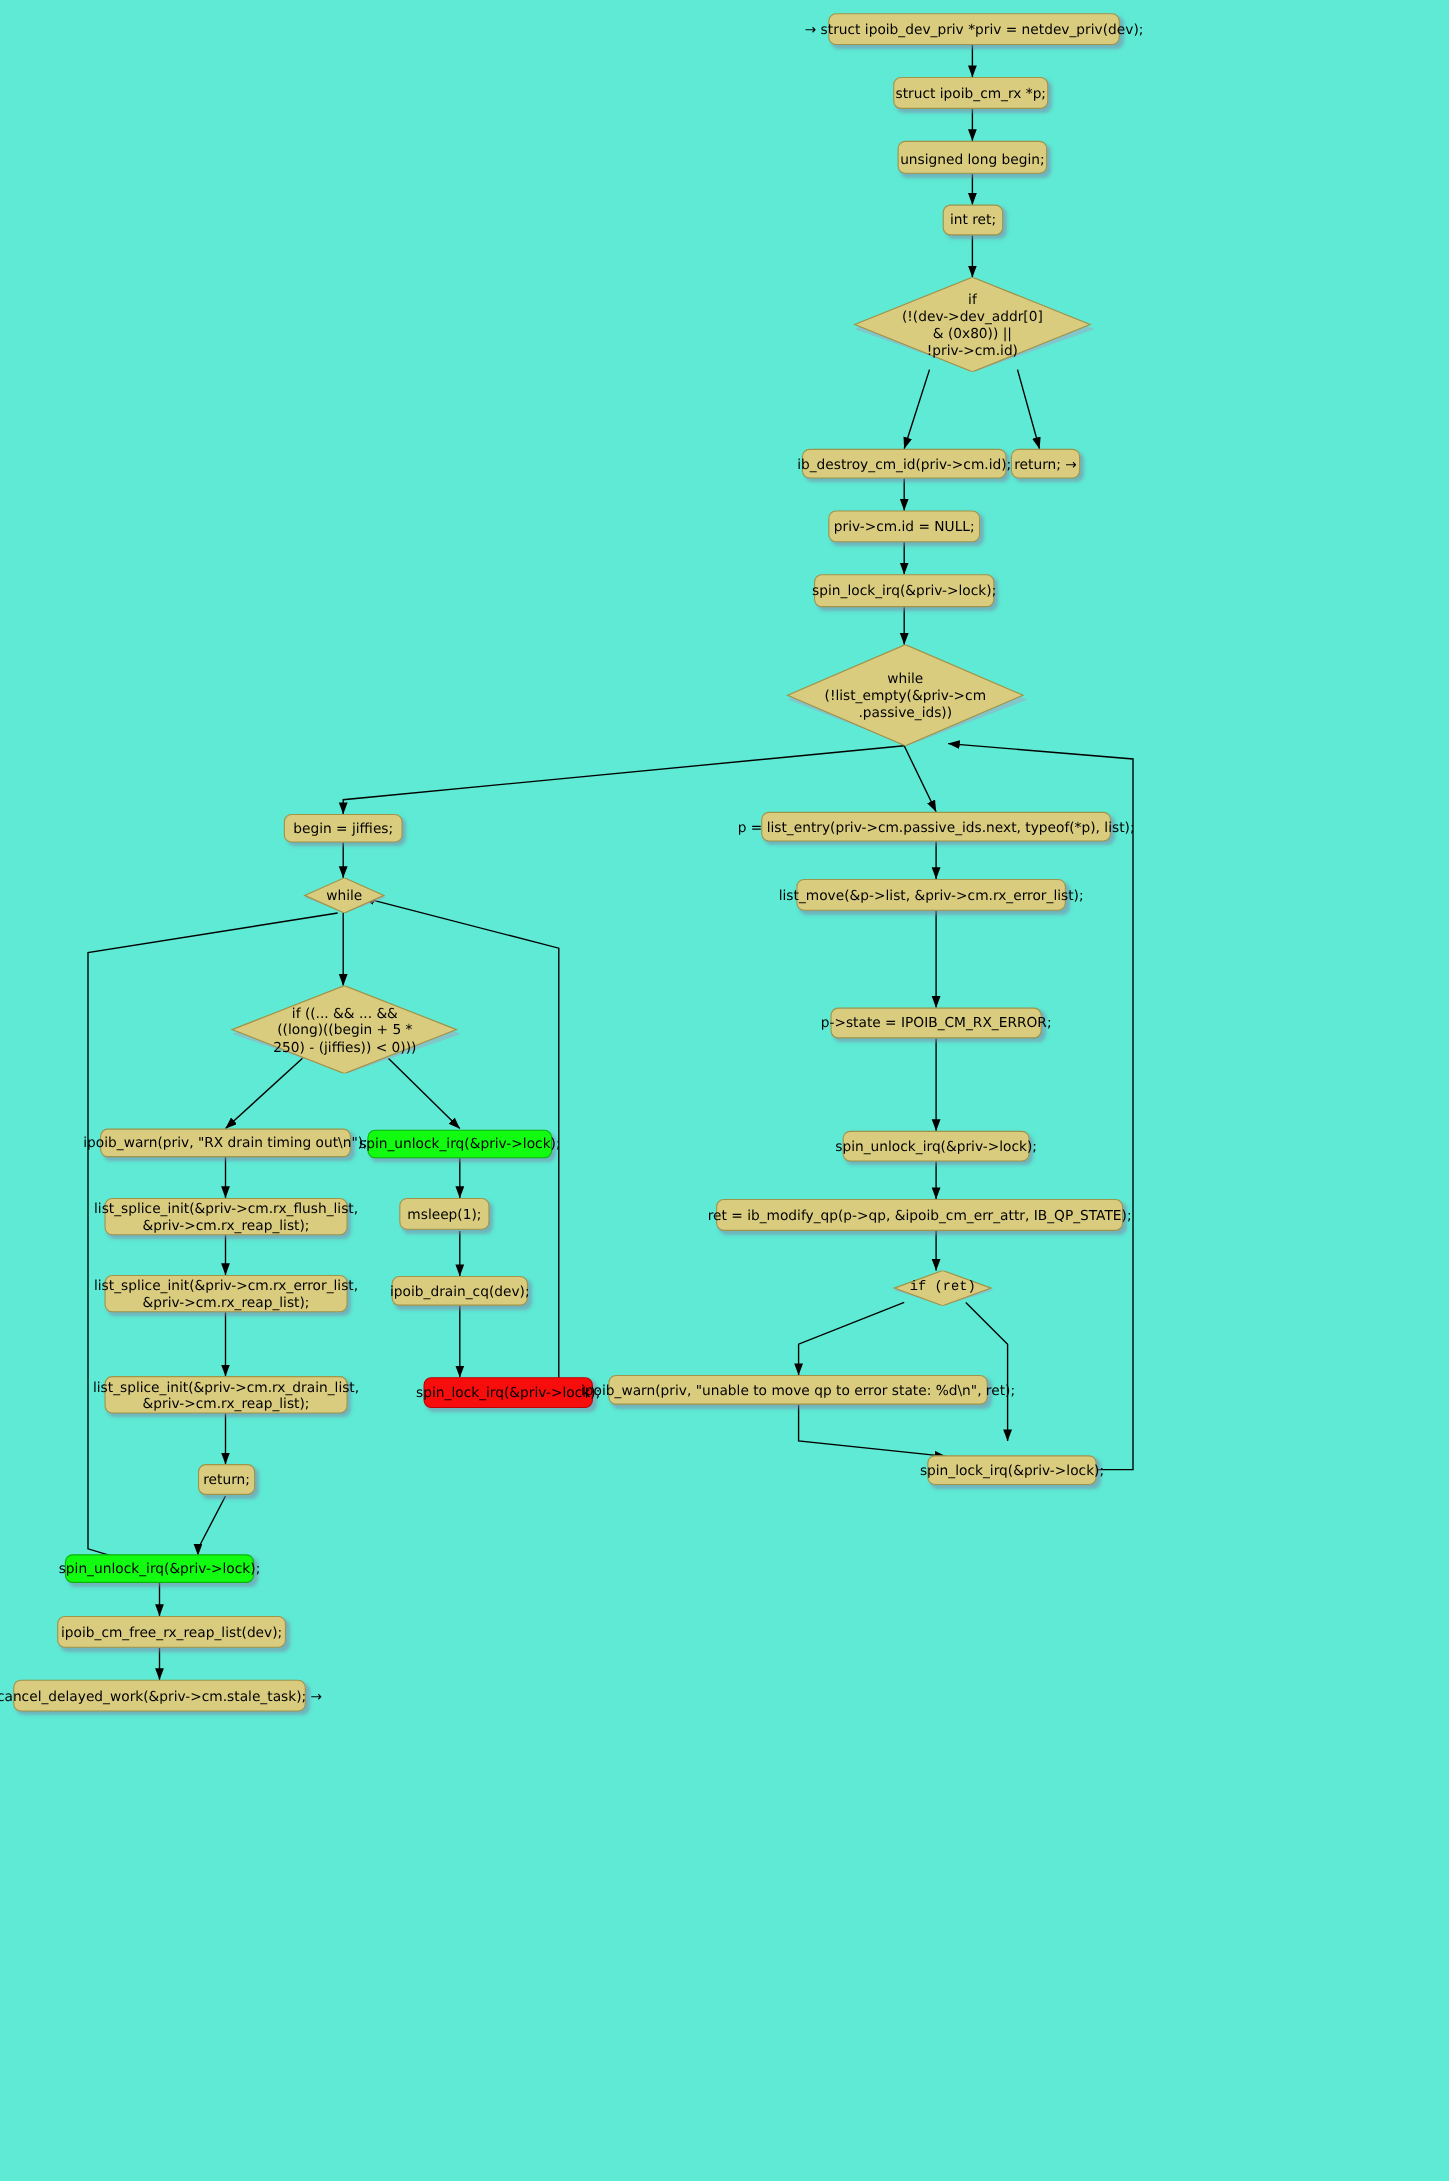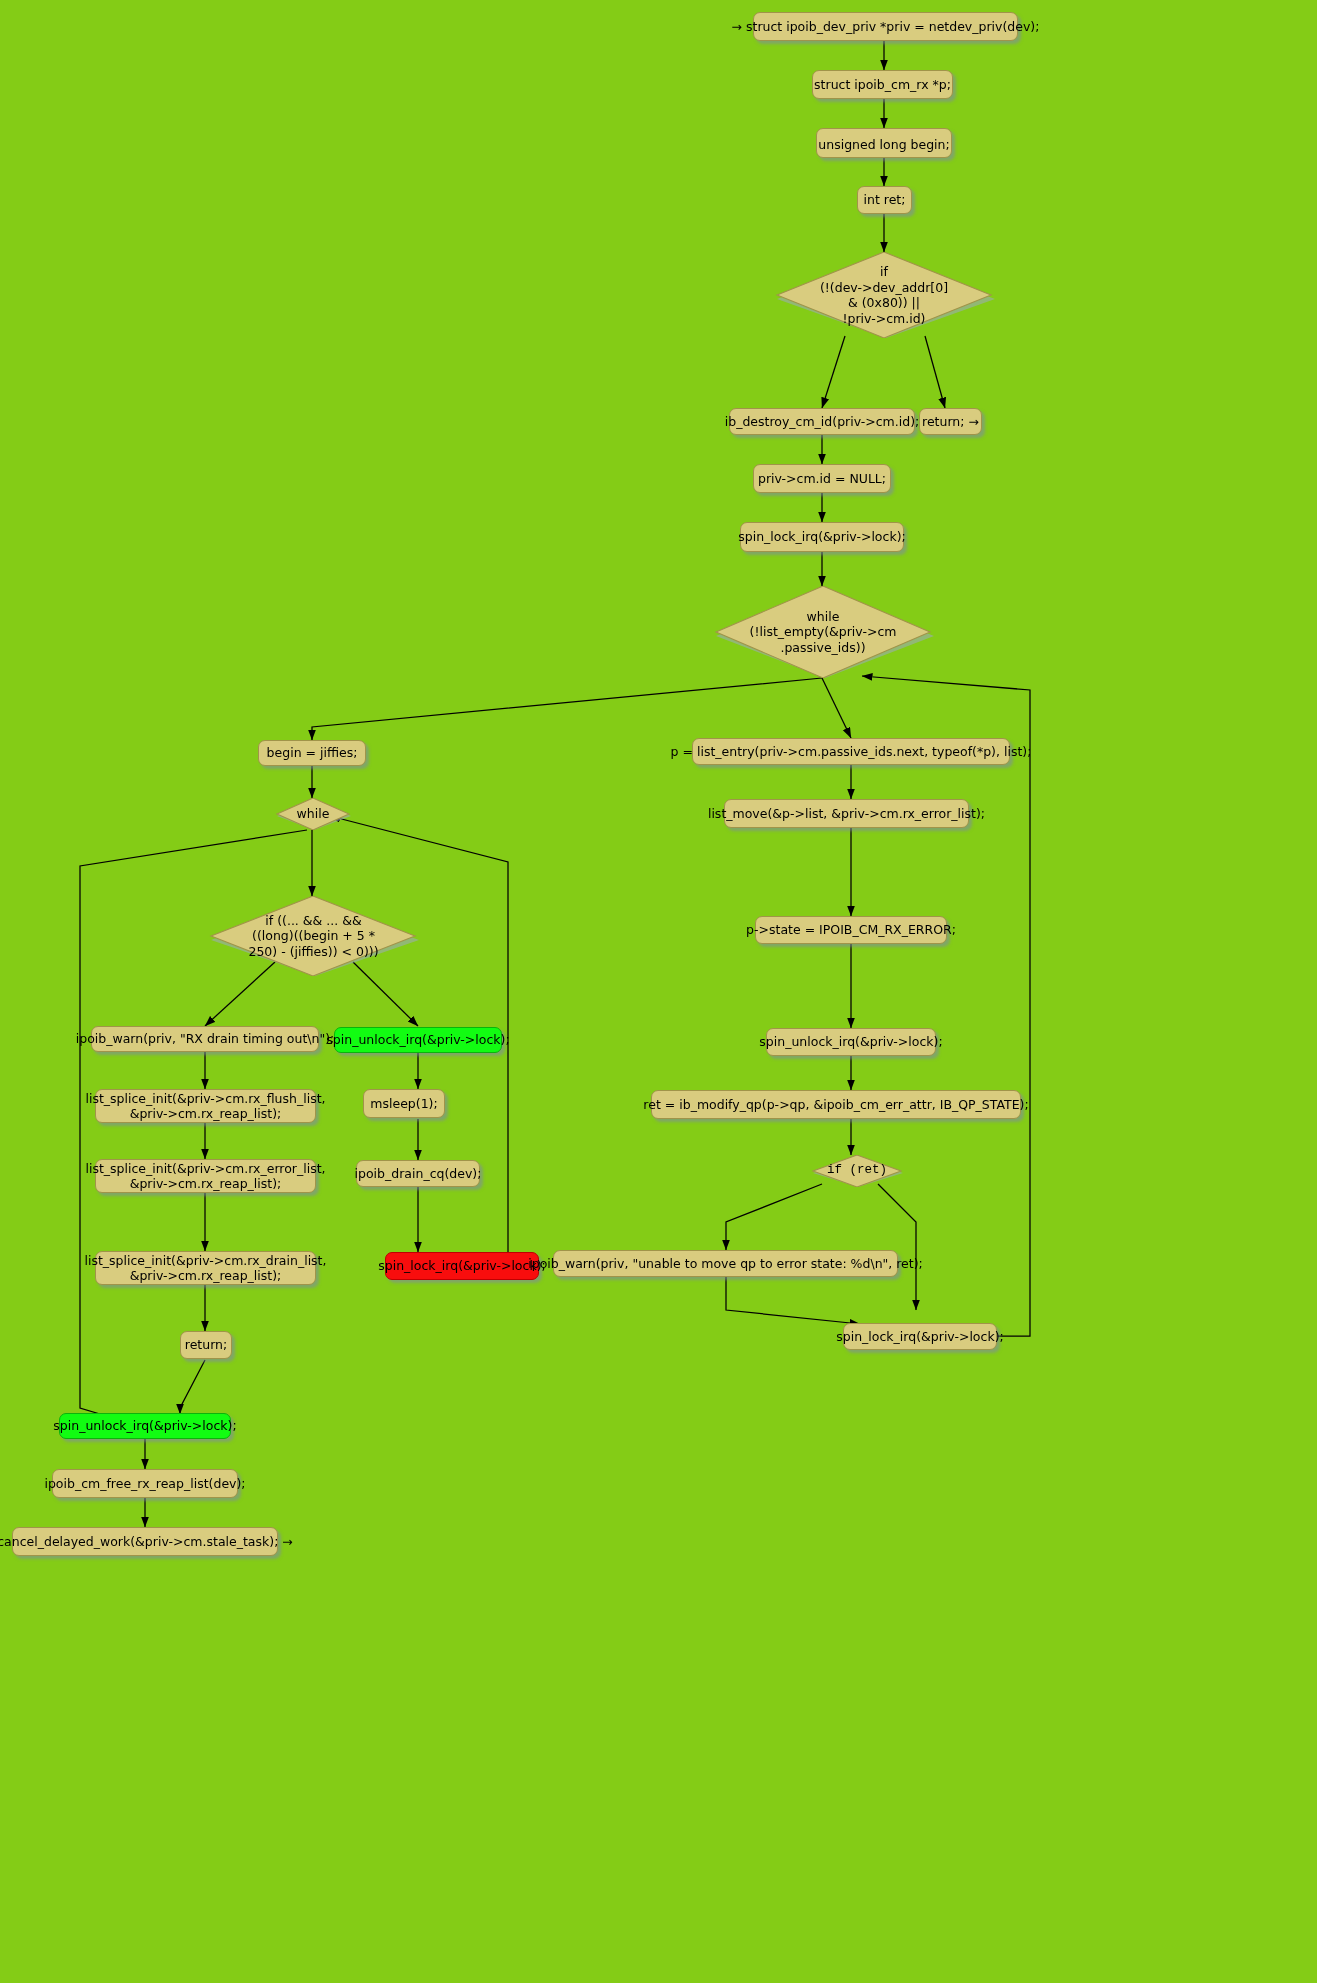--- a/index.html
+++ b/index.html
@@ -4,21 +4,21 @@
 <style>
   html,body{margin:0;padding:0;background:#ffffff;}
   body{
     font-family:"DejaVu Sans","Liberation Sans",sans-serif;
     -webkit-font-smoothing:antialiased;
   }
   #canvas{
     position:relative;
     width:1317px;
     height:1983px;
-    background:#84cc16;
+    background:#5eead4;
     overflow:hidden;
   }
   svg#edges{
     position:absolute;
     left:0; top:0;
     width:1317px; height:1983px;
     pointer-events:none;
   }
   .node{
     position:absolute;
@@ -250,21 +250,21 @@
   </div>
 
   <div class="node act red" style="left:385px; top:1252px; width:154px; height:28px;">
     <span>spin_lock_irq(&amp;priv-&gt;lock);</span>
   </div>
 
   <div class="node act green" style="left:59px; top:1413px; width:172px; height:26px;">
     <span>spin_unlock_irq(&amp;priv-&gt;lock);</span>
   </div>
 
-  <div class="node act" style="left:52px; top:1469px; width:186px; height:29px;">
+  <div class="node act" style="left:52px; top:1469px; width:208px; height:29px;">
     <span>ipoib_cm_free_rx_reap_list(dev);</span>
   </div>
 
   <div class="node act" style="left:12px; top:1527px; width:266px; height:29px;">
     <span>cancel_delayed_work(&amp;priv-&gt;cm.stale_task); →</span>
   </div>
 
   <div class="node act" style="left:692px; top:738px; width:318px; height:27px;">
     <span>p = list_entry(priv-&gt;cm.passive_ids.next, typeof(*p), list);</span>
   </div>

